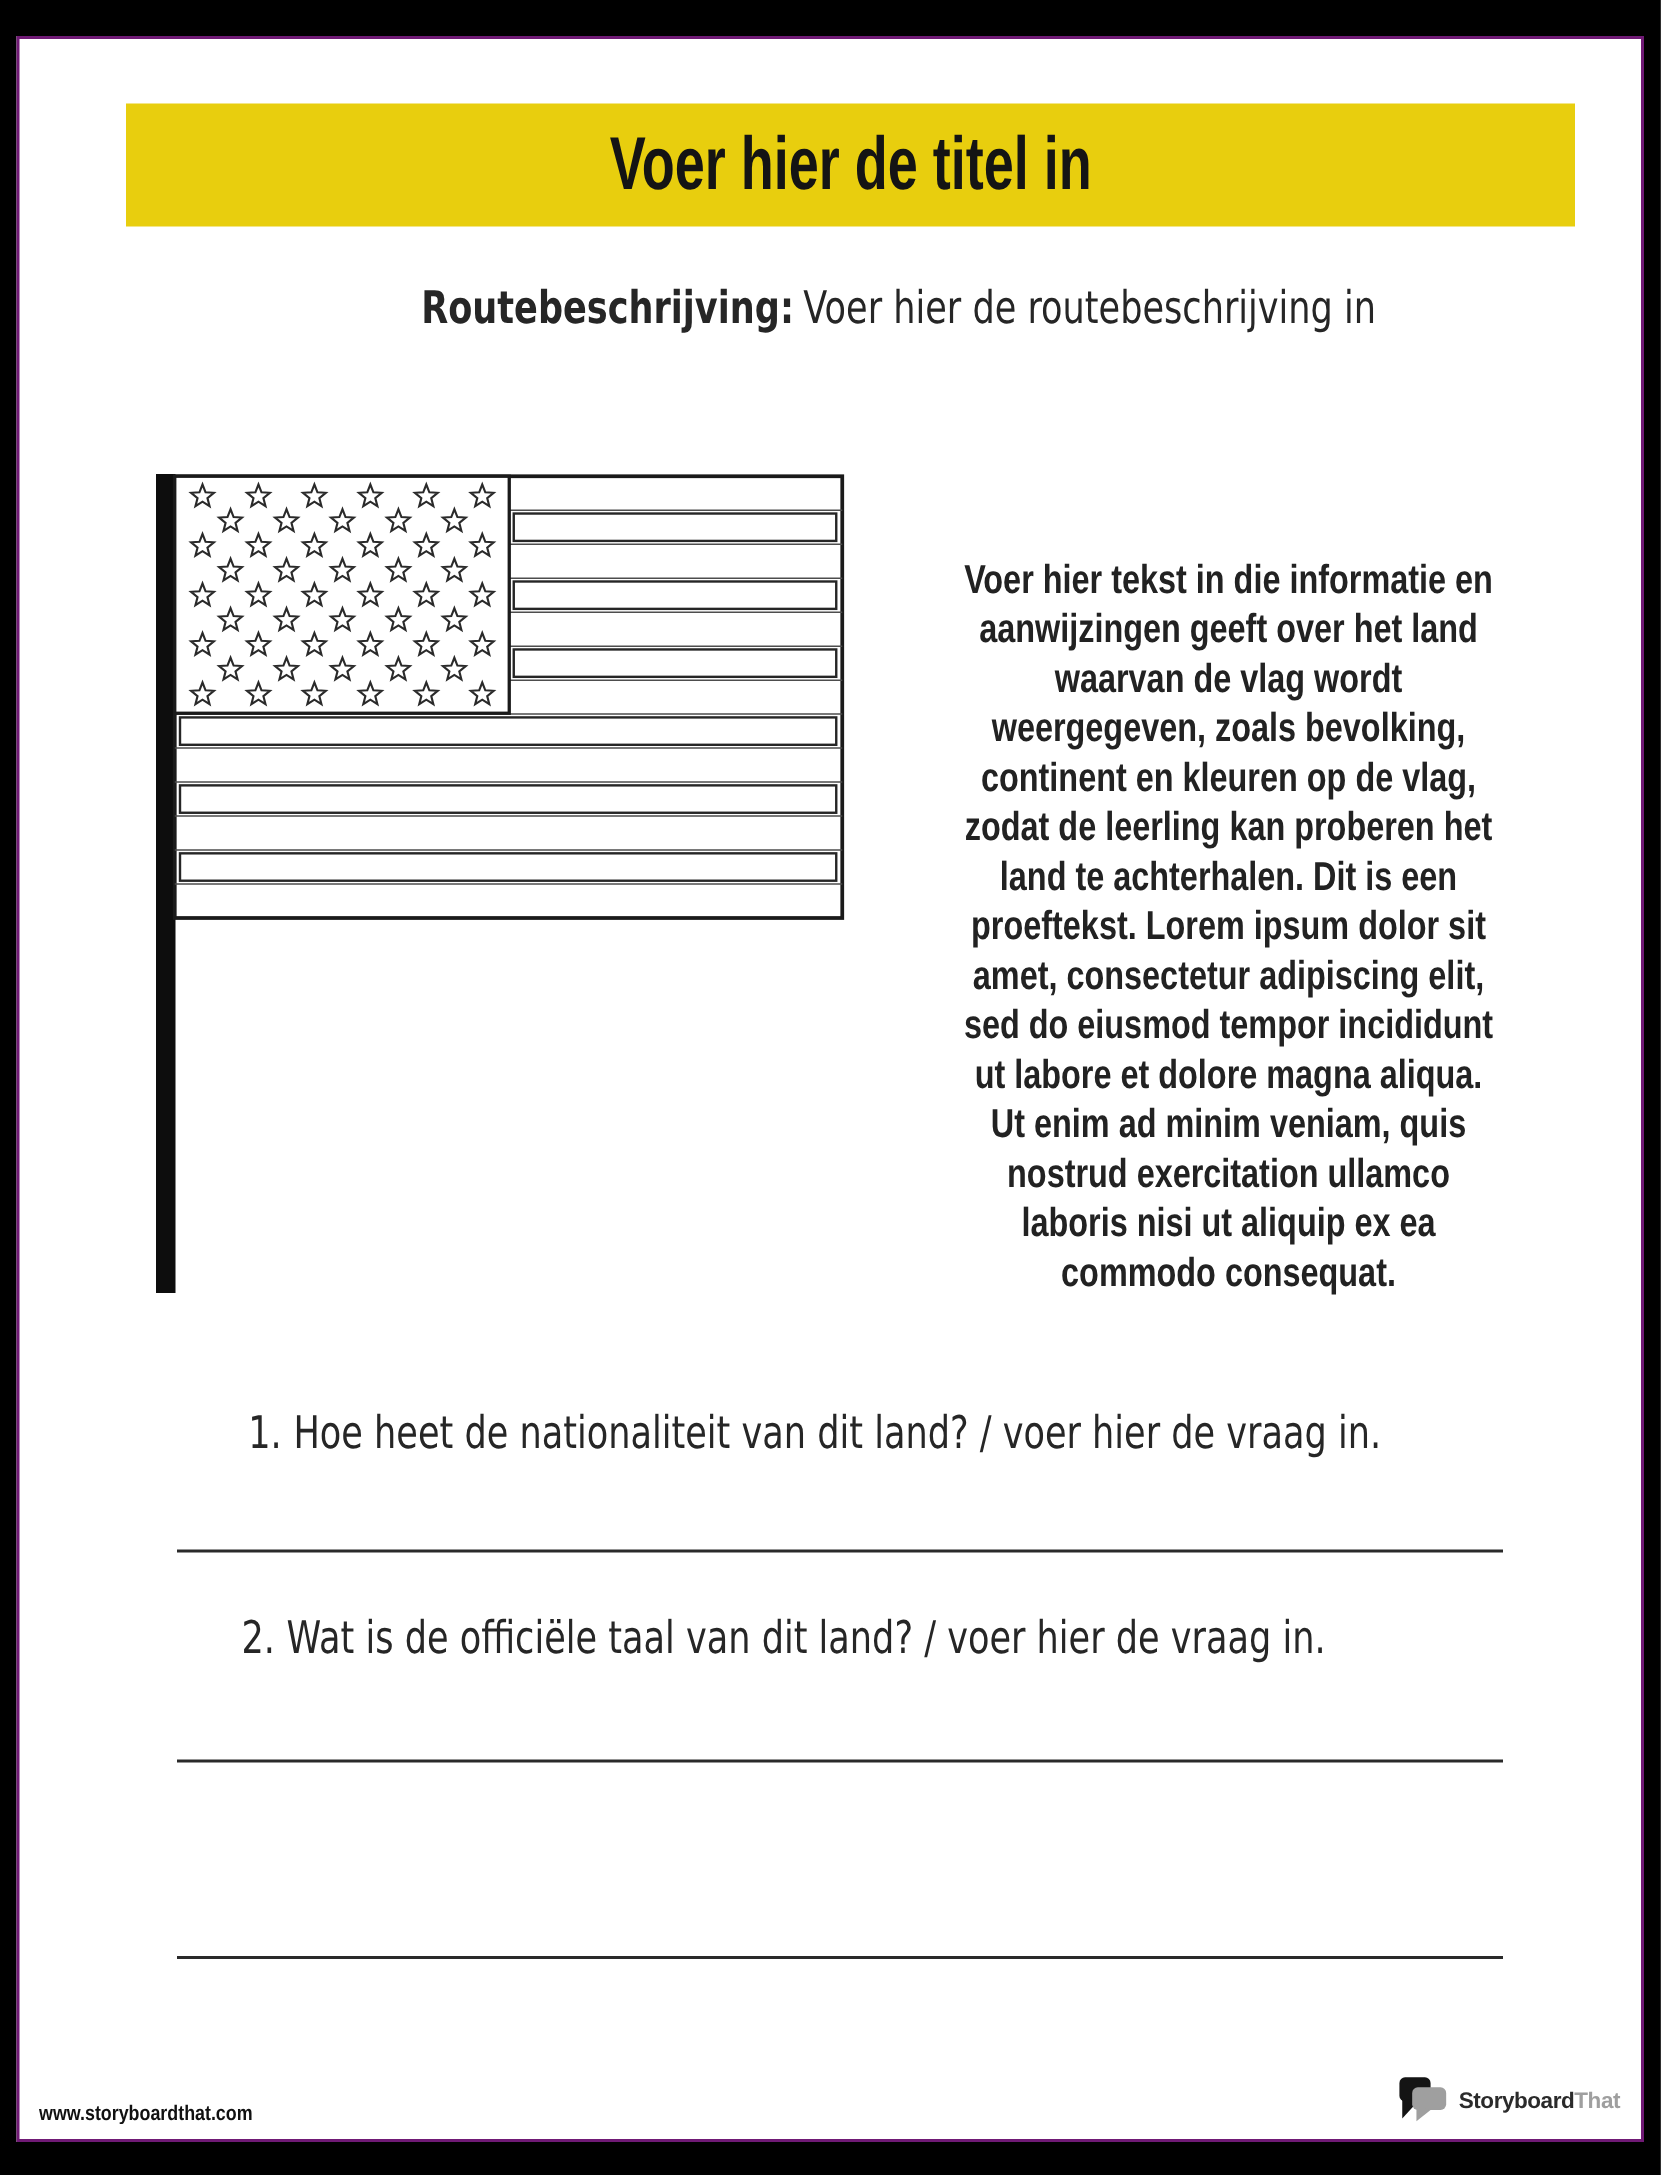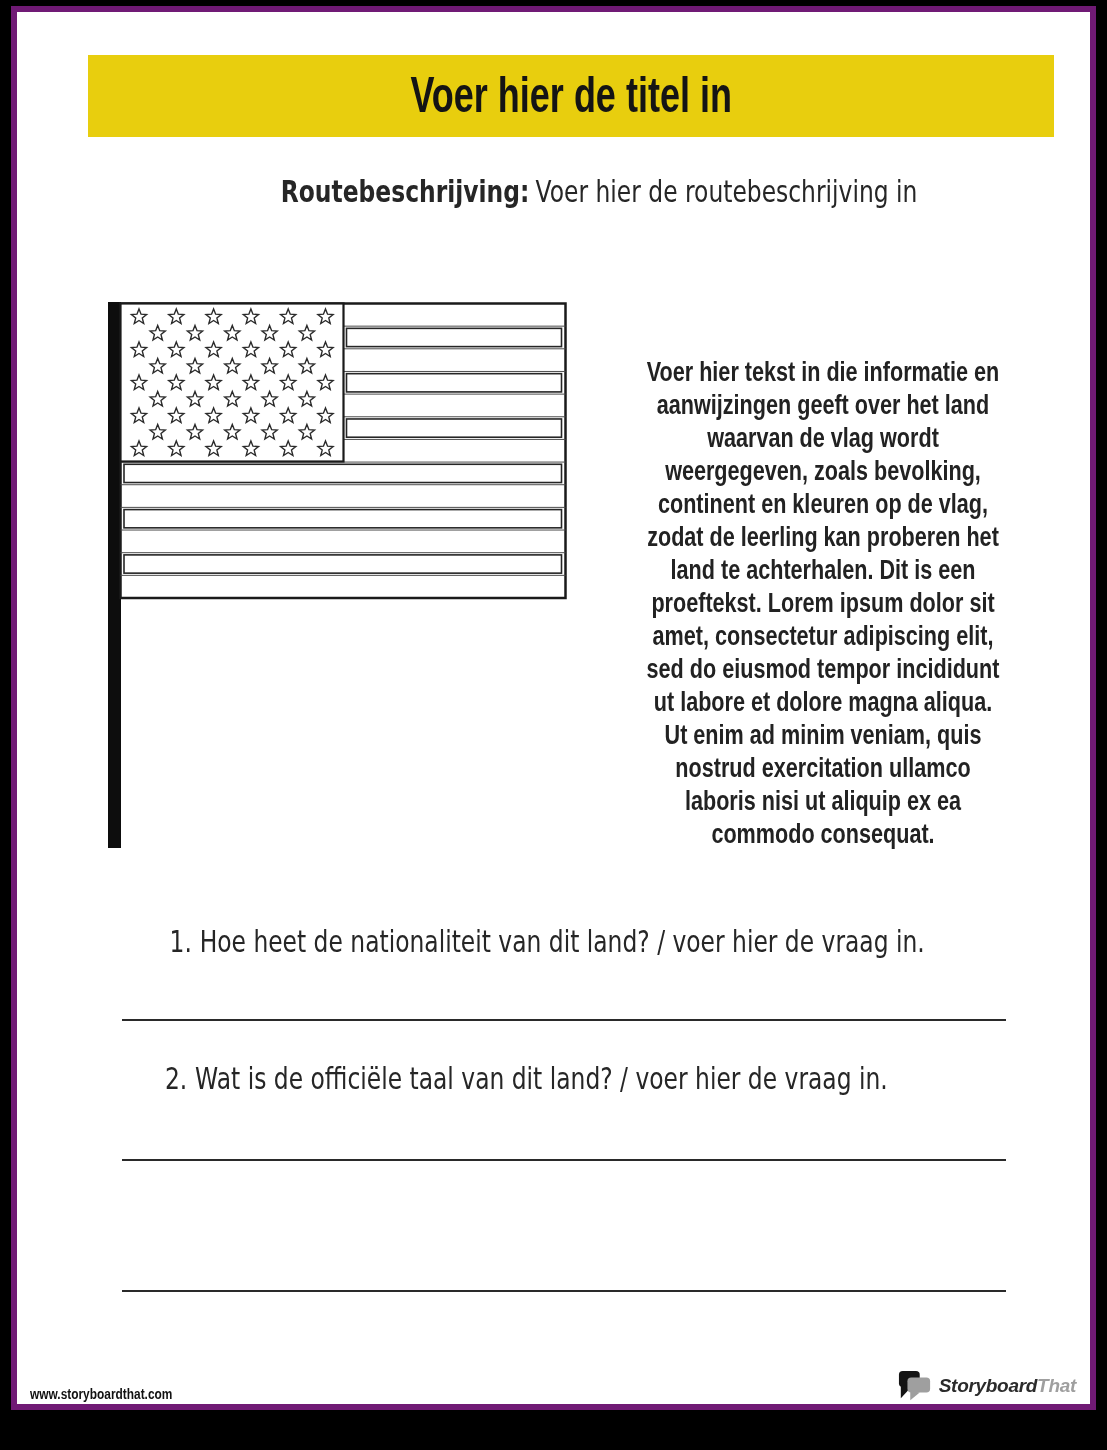--- a/index.html
+++ b/index.html
@@ -1,19 +1,19 @@
 <!DOCTYPE html>
 <html><head>
 <meta charset="utf-8">
 <style>
   html,body{margin:0;padding:0;background:#000;}
   .canvas{position:relative;width:1107px;height:1450px;background:#000;overflow:hidden;
           font-family:"Liberation Sans",sans-serif;}
-  .page{position:absolute;left:11px;top:6px;width:1085px;height:1404px;background:#ffffff;
-        border:6px solid #701a75;box-sizing:border-box;}
+  .page{position:absolute;left:11px;top:24px;width:1085px;height:1404px;background:#ffffff;
+        border:2px solid #701a75;box-sizing:border-box;}
   .abs{position:absolute;}
 
   
   .banner{left:71px;top:43px;width:966px;height:82px;text-align:center;line-height:80px;}
   .title-text{display:inline-block;font-weight:700;font-size:50px;color:#141414;
               transform:scaleX(0.72);transform-origin:center;white-space:nowrap;letter-spacing:0;}
 
   
   .hand{font-family:"DejaVu Sans",sans-serif;color:#262626;margin-left:46px;}
   .subtitle{left:0;width:100%;top:162px;text-align:center;line-height:36px;}
@@ -39,21 +39,21 @@
   .flag-canton{fill:#fff;stroke:#1a1a1a;stroke-width:2.2;}
   .flag-pole{fill:#0d0d0d;}
   .sep{stroke:#4d4d4d;stroke-width:1;}
   .stripebox{fill:none;stroke:#262626;stroke-width:1.6;}
   .star{fill:#fff;stroke:#2a2a2a;stroke-width:1.4;}
 
   
   .footer-url{left:13px;top:1374px;font-weight:700;font-size:14px;color:#111;
               transform:scaleX(0.85);transform-origin:left center;white-space:nowrap;}
   .logo{right:14px;top:1352px;height:44px;display:flex;align-items:center;gap:7px;}
-  .logo-text{font-size:19px;font-weight:600;letter-spacing:-0.3px;white-space:nowrap;font-style:italic;}
+  .logo-text{font-size:15px;font-weight:600;letter-spacing:-0.3px;white-space:nowrap;}
   .logo-text .p1{color:#2b2b2b;}
   .logo-text .p2{color:#9f9f9f;}
 </style>
 </head>
 <body>
 
 <div class="canvas">
   <div class="page">
 
     <div class="abs banner" style="background: rgb(232, 206, 14);">

